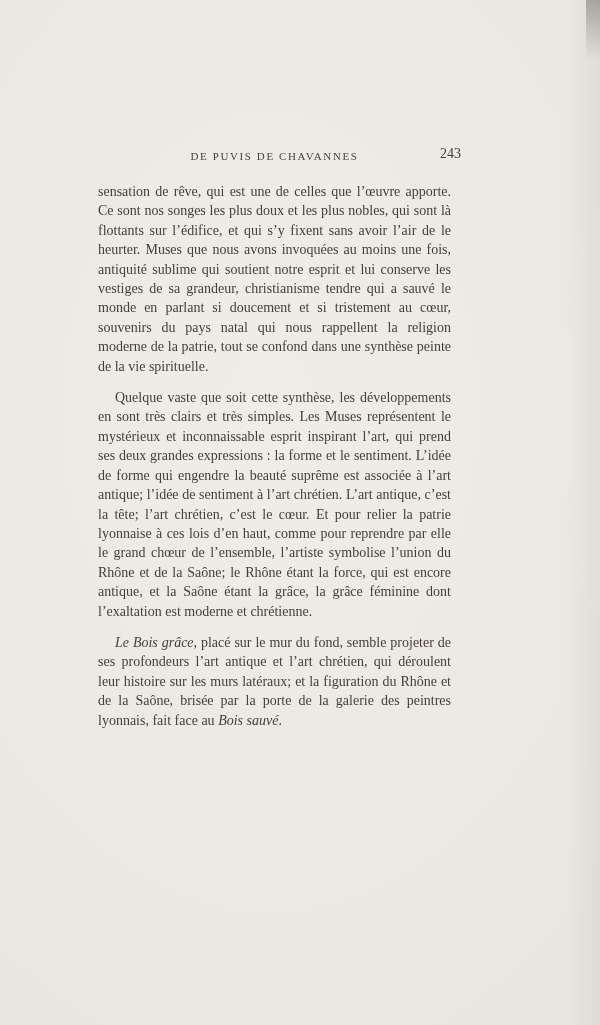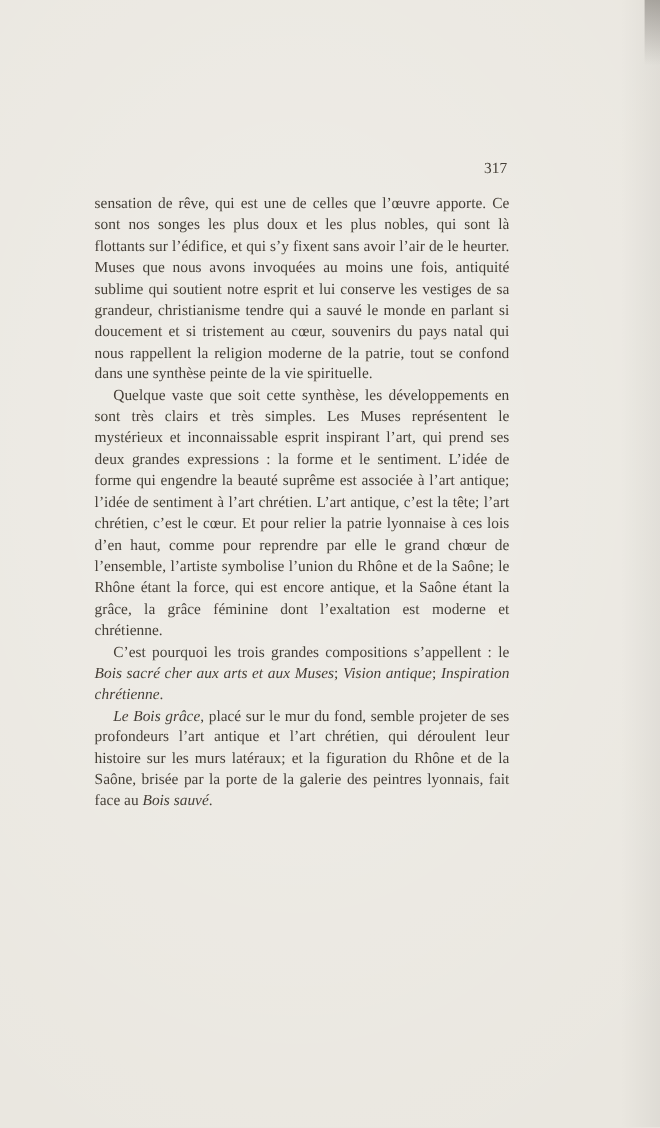--- a/index.html
+++ b/index.html
@@ -56,41 +56,41 @@
     color: #443e36;
   }
   .body-copy {
     font-size: 14px;
     line-height: 19.4px;
     text-align: justify;
     hyphens: auto;
     -webkit-hyphens: auto;
   }
   .para {
-    margin: 0;
+    margin: 12px;
     padding: 0;
   }
   .para.indent {
     text-indent: 17px;
   }
   .it {
     font-style: italic;
   }
 </style>
 </head>
 <body>
 
 <div class="page">
   <div class="scan-corner"></div>
 
   <div class="text-block">
     <div class="pagehead">
-      <span class="folio">317</span>
+      <span class="running">DE PUVIS DE CHAVANNES</span>
+      <span class="folio">243</span>
     </div>
 
     <div class="body-copy">
         <p class="para"><span>sensation de rêve, qui est une de celles que l’œuvre apporte. Ce sont nos songes les plus doux et les plus nobles, qui sont là flottants sur l’édifice, et qui s’y fixent sans avoir l’air de le heurter. Muses que nous avons invoquées au moins une fois, antiquité sublime qui soutient notre esprit et lui conserve les vestiges de sa grandeur, christianisme tendre qui a sauvé le monde en parlant si doucement et si tristement au cœur, souvenirs du pays natal qui nous rappellent la religion moderne de la patrie, tout se confond dans une synthèse peinte de la vie spirituelle.</span></p>
         <p class="para indent"><span>Quelque vaste que soit cette synthèse, les développements en sont très clairs et très simples. Les Muses représentent le mystérieux et inconnaissable esprit inspirant l’art, qui prend ses deux grandes expressions : la forme et le sentiment. L’idée de forme qui engendre la beauté suprême est associée à l’art antique; l’idée de sentiment à l’art chrétien. L’art antique, c’est la tête; l’art chrétien, c’est le cœur. Et pour relier la patrie lyonnaise à ces lois d’en haut, comme pour reprendre par elle le grand chœur de l’ensemble, l’artiste symbolise l’union du Rhône et de la Saône; le Rhône étant la force, qui est encore antique, et la Saône étant la grâce, la grâce féminine dont l’exaltation est moderne et chrétienne.</span></p>
-        <p class="para indent"><span>C’est pourquoi les trois grandes compositions s’appellent : le </span><span class="it">Bois sacré cher aux arts et aux Muses</span><span>; </span><span class="it">Vision antique</span><span>; </span><span class="it">Inspiration chrétienne</span><span>.</span></p>
         <p class="para indent"><span class="it">Le Bois grâce</span><span>, placé sur le mur du fond, semble projeter de ses profondeurs l’art antique et l’art chrétien, qui déroulent leur histoire sur les murs latéraux; et la figuration du Rhône et de la Saône, brisée par la porte de la galerie des peintres lyonnais, fait face au </span><span class="it">Bois sauvé</span><span>.</span></p>
       </div>
   </div>
 </div>
 
 </body></html>

